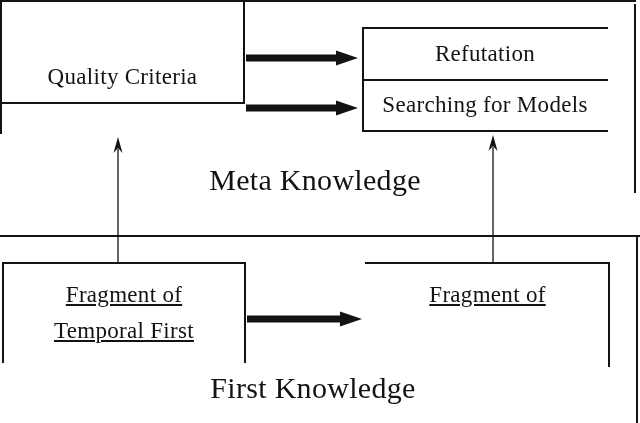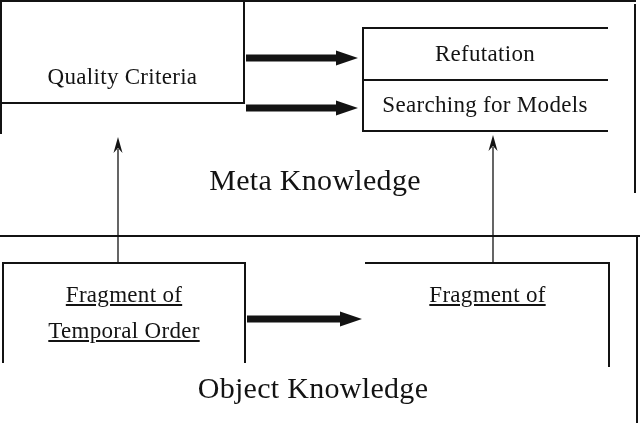--- a/index.html
+++ b/index.html
@@ -66,30 +66,30 @@
   <div class="section-label" style="left:165px; top:145px; width:300px;margin-top:18px;">Meta Knowledge</div>
 
   <div class="hline" style="left:0; top:235px; width:640px; height:2px;"></div>
   <div class="vline" style="left:636px; top:235px; width:2px; height:188px;"></div>
 
   <div class="hline" style="left:2px; top:262px; width:244px; height:2px;"></div>
   <div class="vline" style="left:2px; top:262px; width:2px; height:101px;"></div>
   <div class="vline" style="left:244px; top:262px; width:2px; height:101px;"></div>
   <div class="box-label two-line" style="left:2px; top:277px; width:244px;">
     <span>Fragment of</span><br>
-    <span>Temporal Order</span>
+    <span>Temporal First</span>
   </div>
 
   <div class="hline" style="left:365px; top:262px; width:245px; height:2px;"></div>
   <div class="vline" style="left:608px; top:262px; width:2px; height:105px;"></div>
   <div class="box-label two-line" style="left:365px; top:277px; width:245px;">
     <span>Fragment of</span><br>
   </div>
 
-  <div class="section-label" style="left:163px; top:371px; width:300px;">Object Knowledge</div>
+  <div class="section-label" style="left:163px; top:371px; width:300px;">First Knowledge</div>
 
   <svg class="arrows" viewBox="0 0 640 423" xmlns="http://www.w3.org/2000/svg">
 
     <g>
       <line x1="246" y1="58" x2="337" y2="58" stroke="#131313" stroke-width="7"></line>
       <polygon points="336,50.5 358,58 336,65.5" fill="#131313"></polygon>
     </g>
 
     <g>
       <line x1="246" y1="108" x2="337" y2="108" stroke="#131313" stroke-width="7"></line>

